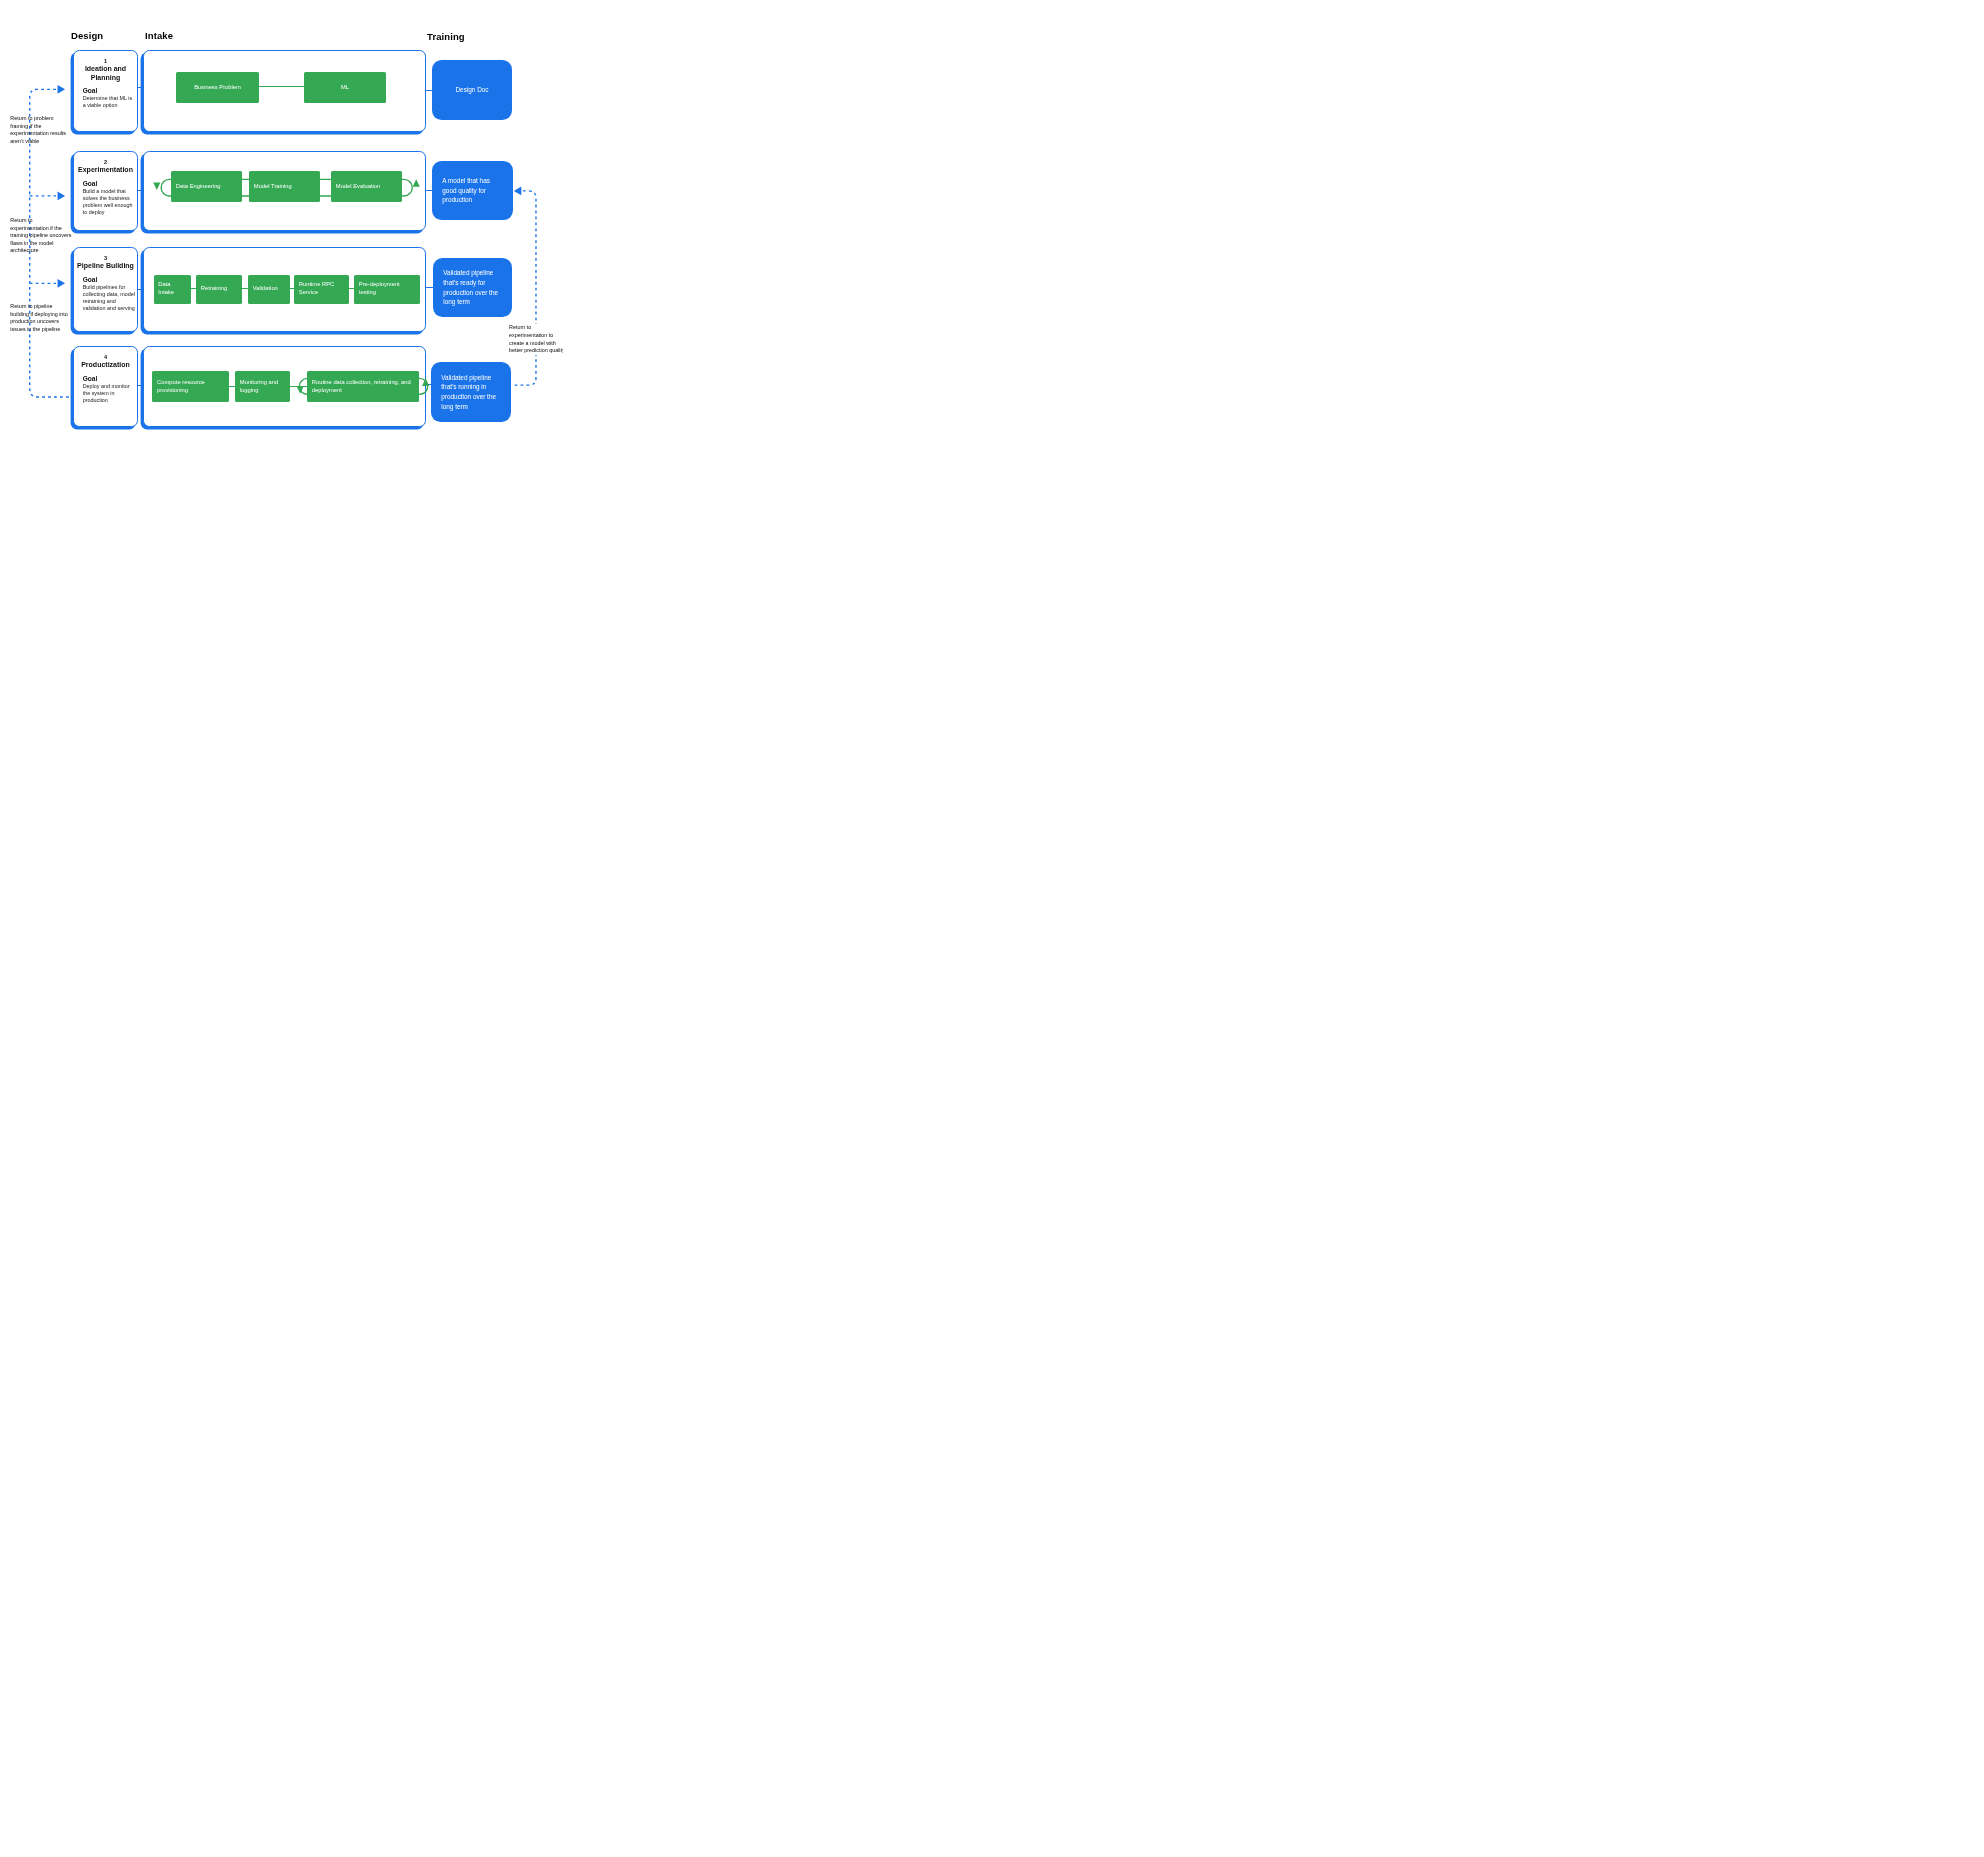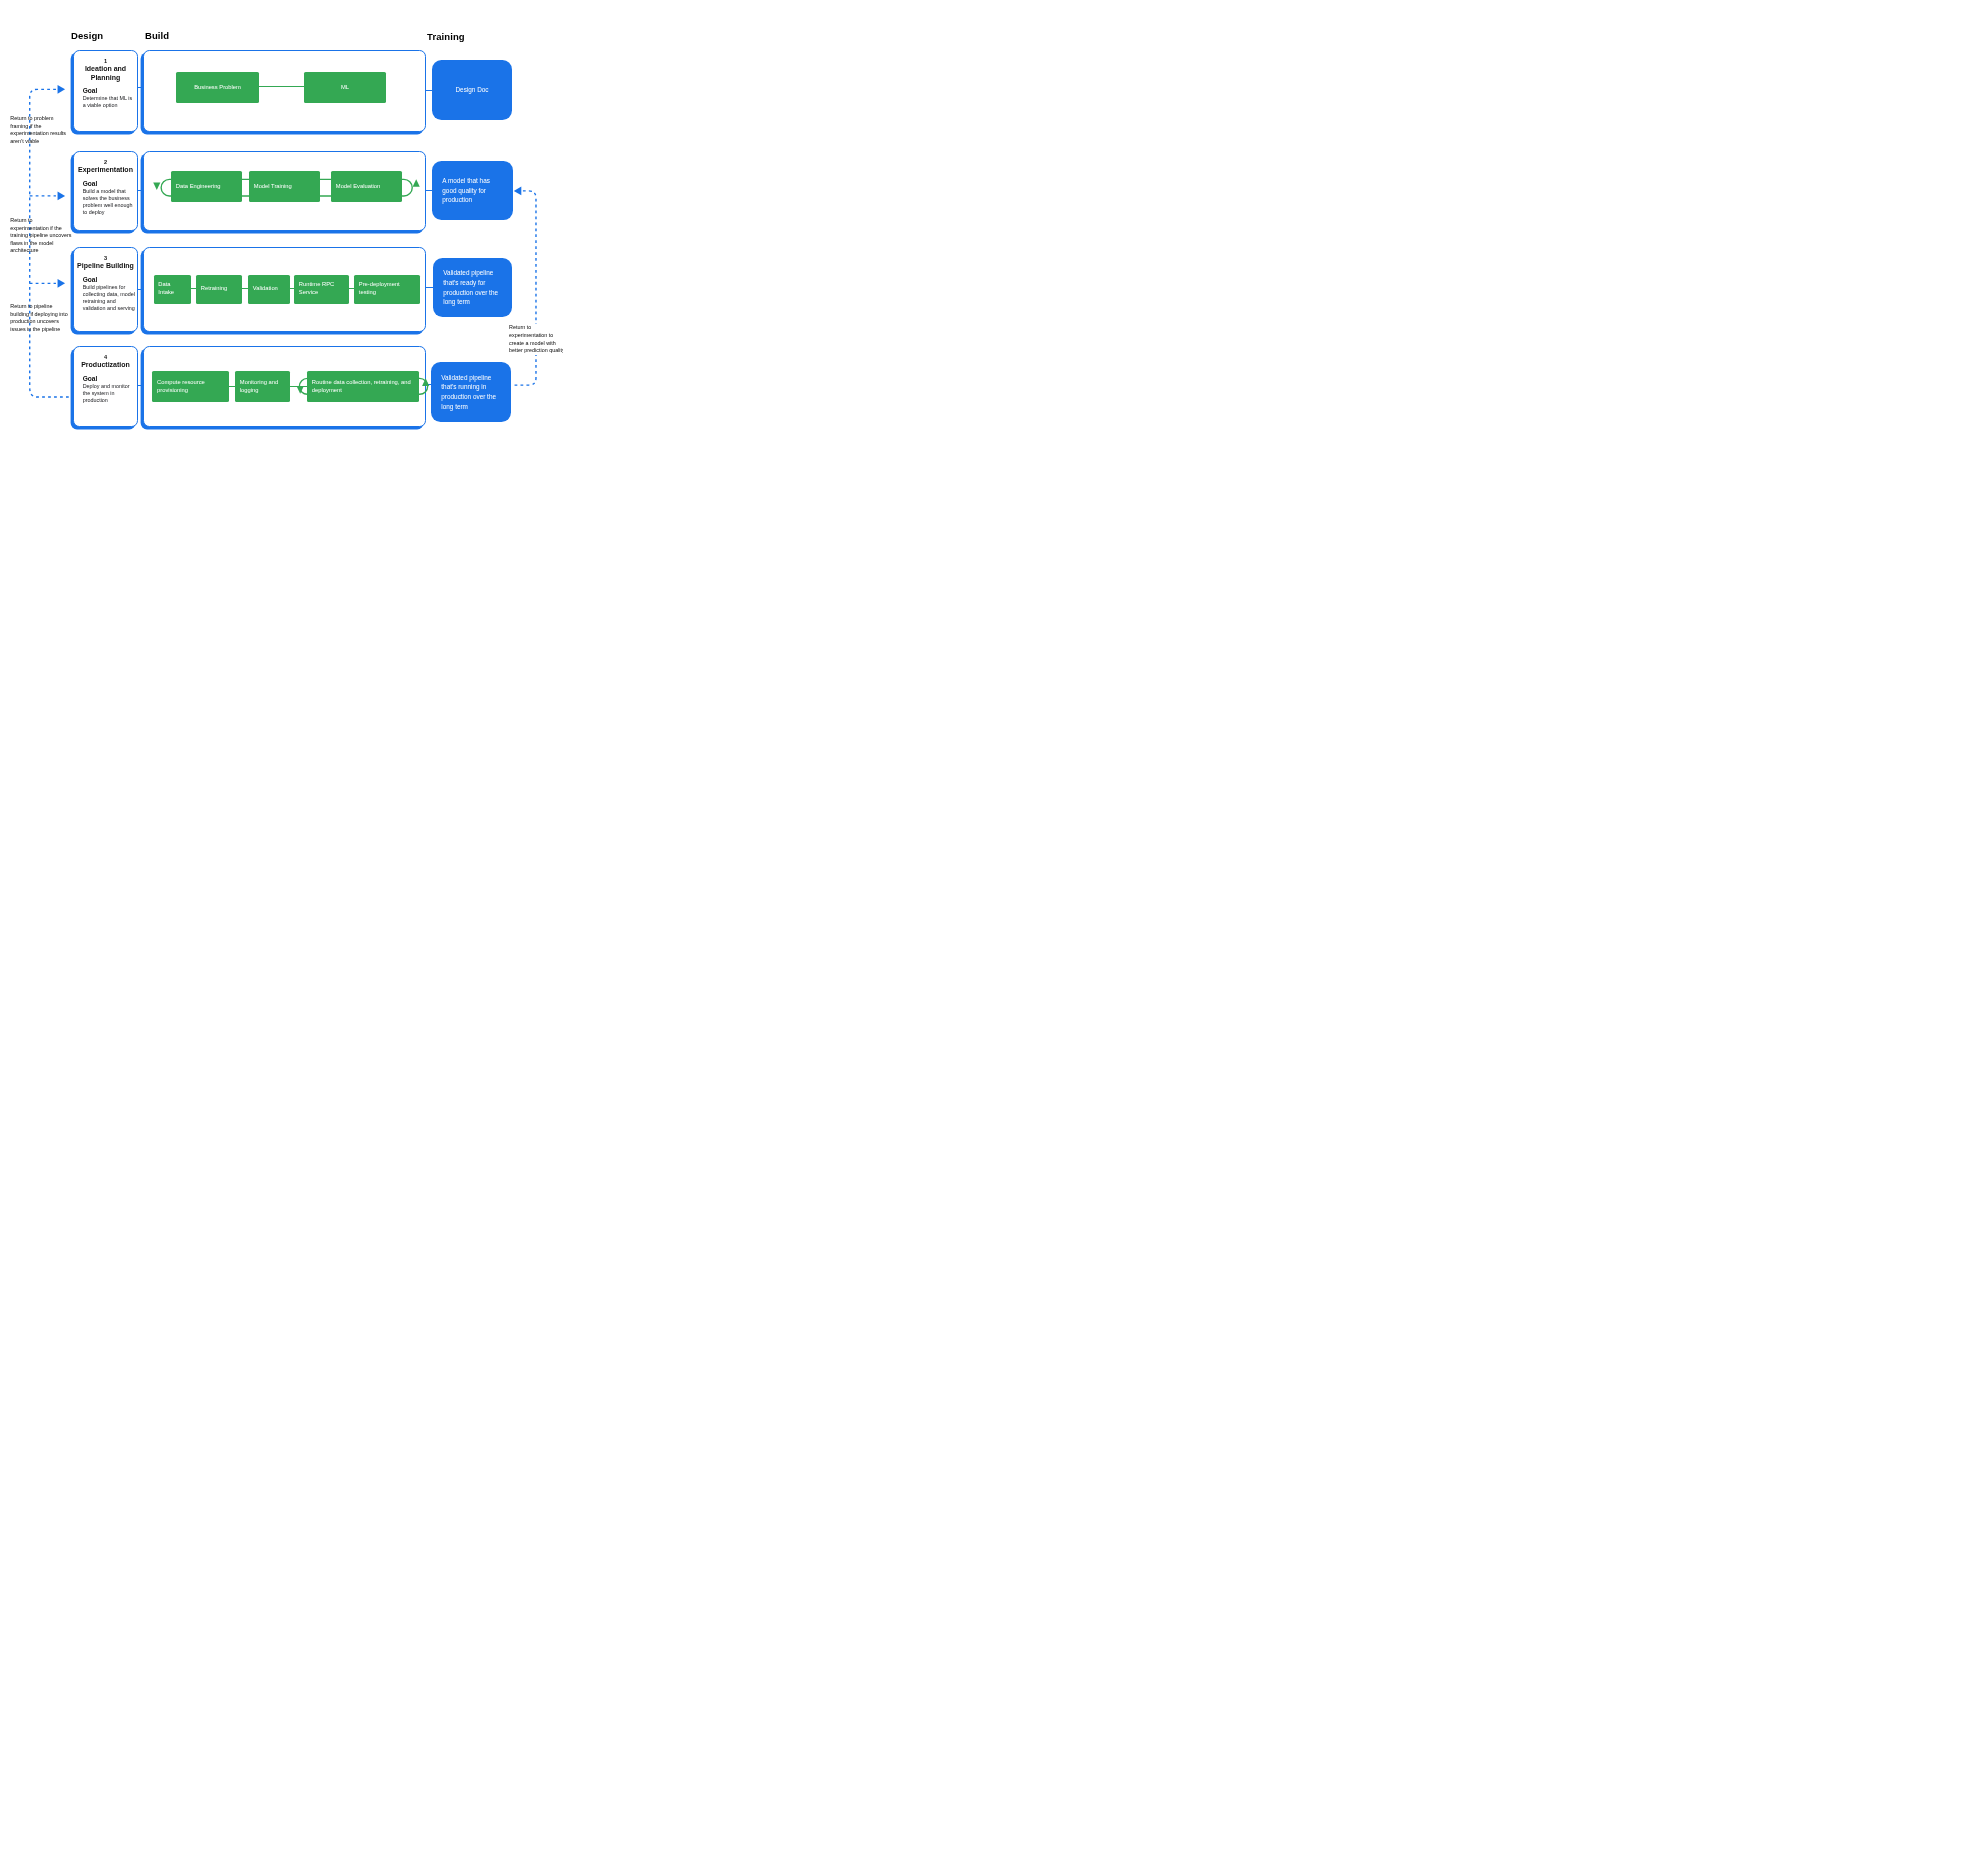--- a/index.html
+++ b/index.html
@@ -41,21 +41,21 @@
   .note{position:absolute;font-size:5.4px;line-height:1.4;color:#0b0b0b;z-index:3;}
   .note.bg{background:#fff;padding:0.4px 0;}
   .dash-svg{position:absolute;overflow:visible;z-index:2;}
 </style>
 </head>
 <body>
 
 <div class="canvas">
 
   <div class="col-header" style="left:71px;top:30px">Design</div>
-  <div class="col-header" style="left:145px;top:30px">Build</div>
+  <div class="col-header" style="left:145px;top:30px">Intake</div>
   <div class="col-header" style="left:427px;top:31px">Training</div>
 
   <svg class="dash-svg" style="left:16px;top:79px" width="64" height="326" viewBox="0 0 160 820">
     <path d="M 100,26 H 53 Q 34,26 34,45 V 776 Q 34,800 53,800 H 140" fill="none" stroke="#1A73E8" stroke-width="3.5" stroke-dasharray="7 8"></path>
     <path d="M 34,294 H 100" fill="none" stroke="#1A73E8" stroke-width="3.5" stroke-dasharray="7 8"></path>
     <path d="M 34,514 H 100" fill="none" stroke="#1A73E8" stroke-width="3.5" stroke-dasharray="7 8"></path>
     <polygon points="104,15 104,37 123,26" fill="#1A73E8"></polygon>
     <polygon points="104,283 104,305 123,294" fill="#1A73E8"></polygon>
     <polygon points="104,503 104,525 123,514" fill="#1A73E8"></polygon>
   </svg>

